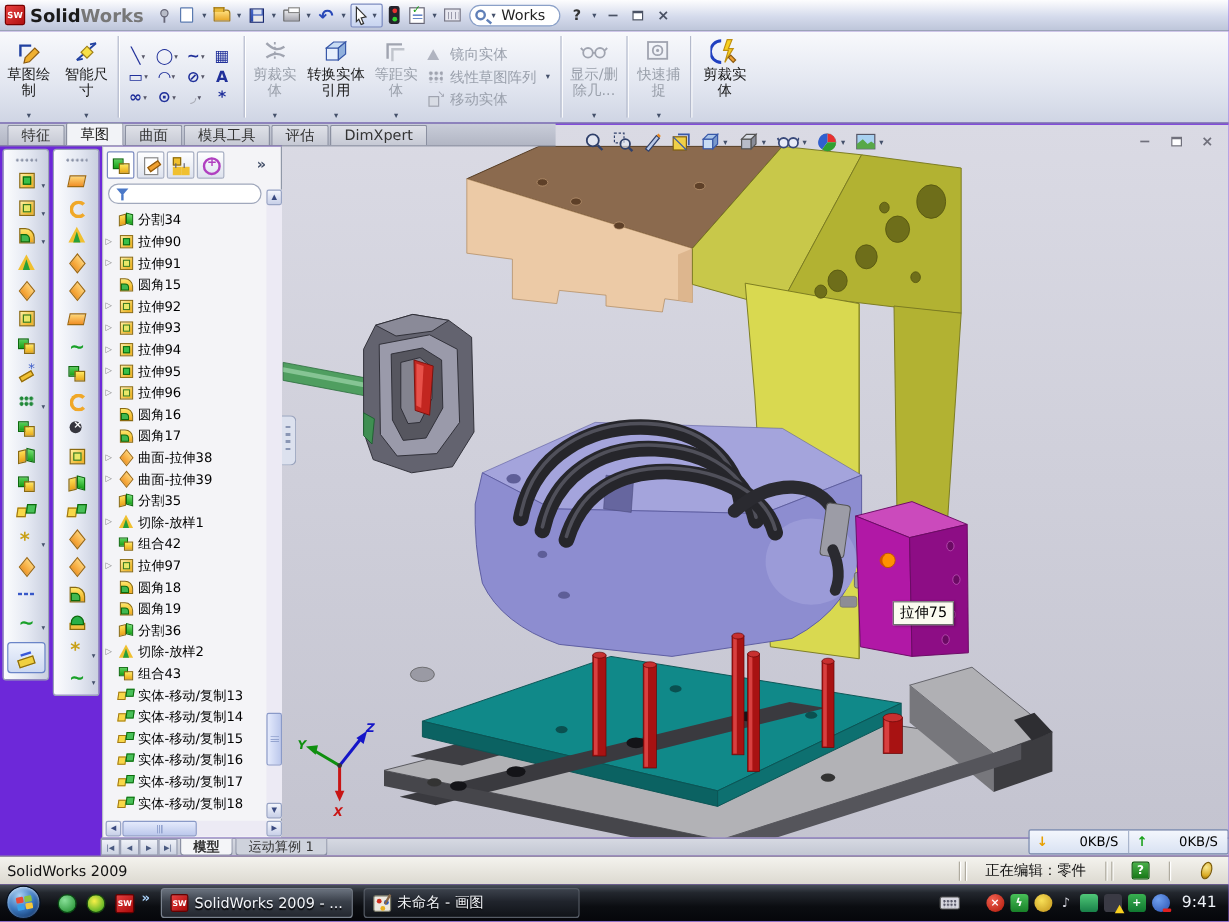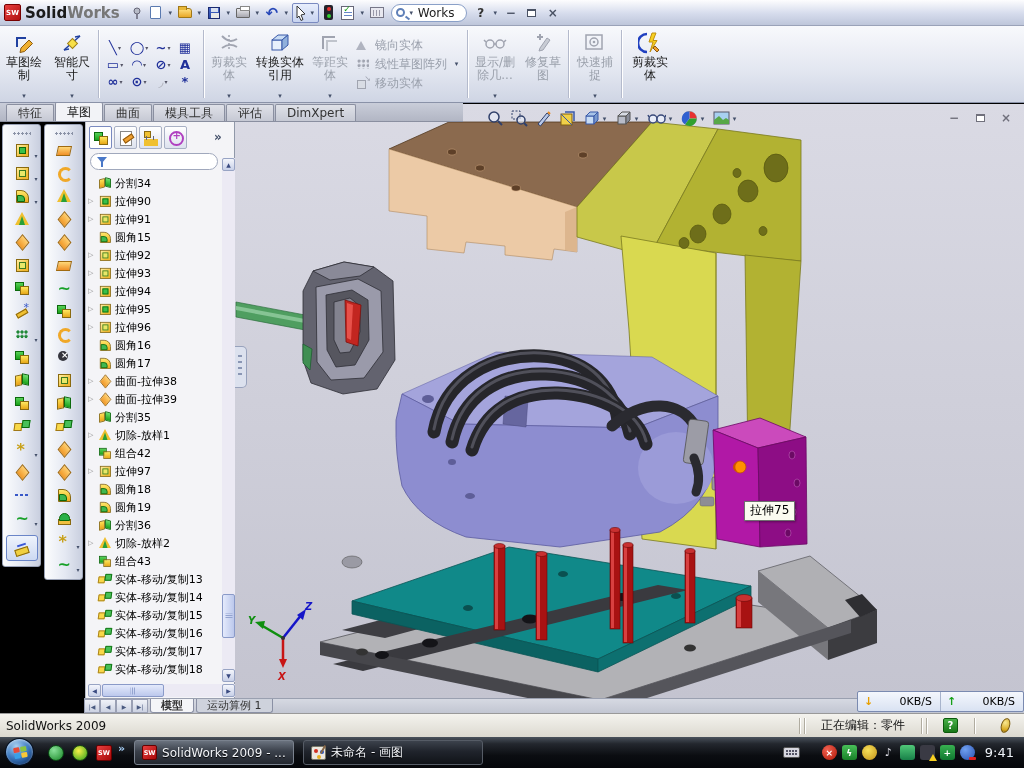--- a/index.html
+++ b/index.html
@@ -1,19 +1,19 @@
 <!DOCTYPE html>
 <html><head>
 <meta charset="utf-8">
 <style>
   *{margin:0;padding:0;box-sizing:border-box}
   html,body{width:1024px;height:768px;overflow:hidden}
   body{font-family:"DejaVu Sans","Liberation Sans",sans-serif;font-size:12px}
   .abs{position:absolute}
-  #app{position:relative;width:1024px;height:768px;background:#000000;overflow:hidden}
+  #app{position:relative;width:1024px;height:768px;background:#6d28d9;overflow:hidden}
 
   
   #titlebar{left:0;top:0;width:1024px;height:26px;background:linear-gradient(#fdfdfe,#d5dbec 55%,#bec6da);border-bottom:1px solid #9aa2b8;display:flex;align-items:center;z-index:60}
   .swcube{width:17px;height:17px;margin-left:4px;background:linear-gradient(135deg,#e84040,#b01010);border:1px solid #700;border-radius:2px;color:#fff;font-size:7px;font-weight:bold;display:flex;align-items:center;justify-content:center}
   .logotxt{margin-left:4px;font-size:15px;letter-spacing:0}
   .logotxt b{color:#1a1a1a}
   .logotxt span{color:#777;font-weight:bold}
   #menubar{display:flex;margin-left:28px}
   .menuitem{padding:0 12px;font-size:12.5px;color:#111;height:26px;line-height:26px;cursor:default}
   #stdbar{display:flex;align-items:center;margin-left:8px;gap:1px}
@@ -383,29 +383,20 @@
       <span class="bico">
           <svg class="hudsvg" width="24" height="22">
             <circle cx="7" cy="12" r="4" fill="none" stroke="#a0a4b0" stroke-width="1.5"></circle>
             <circle cx="17" cy="12" r="4" fill="none" stroke="#a0a4b0" stroke-width="1.5"></circle>
             <path d="M11,12 h2 M3,10 l-2,-2 M21,10 l2,-2" stroke="#a0a4b0" stroke-width="1.5"></path>
           </svg>
         </span>
       <span class="blabel" style="width:46px">显示/删除几...</span>
       <span class="bdd">▾</span>
     </div>
-    <div class="bigbtn dis" style="width:46px">
-      <span class="bico">
-          <svg class="hudsvg" width="22" height="22">
-            <path d="M8,16 L15,6 l3,2 -7,10 -4,1 Z" fill="#c8ccd4" stroke="#a0a4b0"></path>
-            <path d="M5,5 h6 M8,2 v6" stroke="#a0a4b0" stroke-width="2"></path>
-          </svg>
-        </span>
-      <span class="blabel" style="width:40px">修复草图</span>
-    </div>
     <div class="rsep"></div>
     <div class="bigbtn dis" style="width:48px">
       <span class="bico">
           <svg class="hudsvg" width="24" height="22">
             <rect x="3" y="3" width="16" height="14" fill="none" stroke="#a0a4b0" stroke-width="1.5"></rect>
             <circle cx="11" cy="10" r="4" fill="none" stroke="#a0a4b0" stroke-width="1.5"></circle>
             <circle cx="11" cy="10" r="1.3" fill="#a0a4b0"></circle>
           </svg>
         </span>
       <span class="blabel" style="width:44px">快速捕捉</span>

